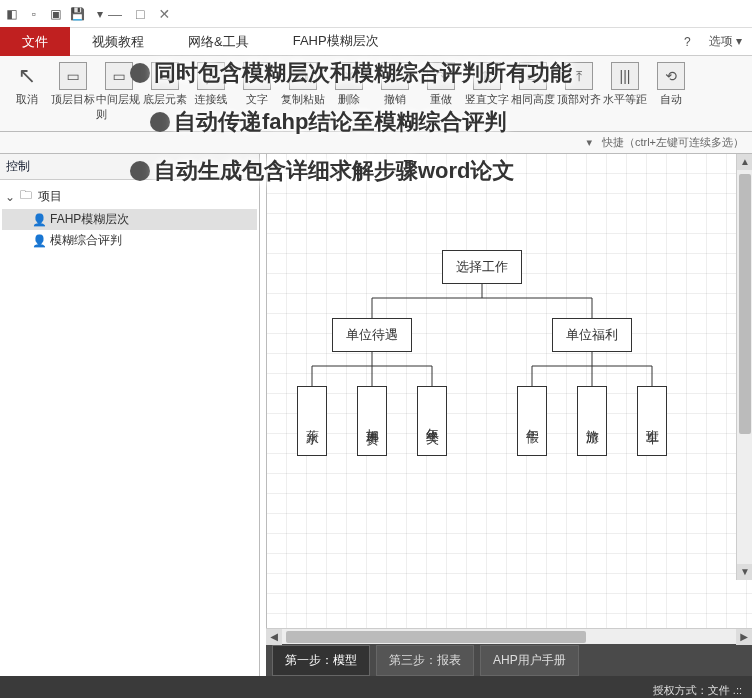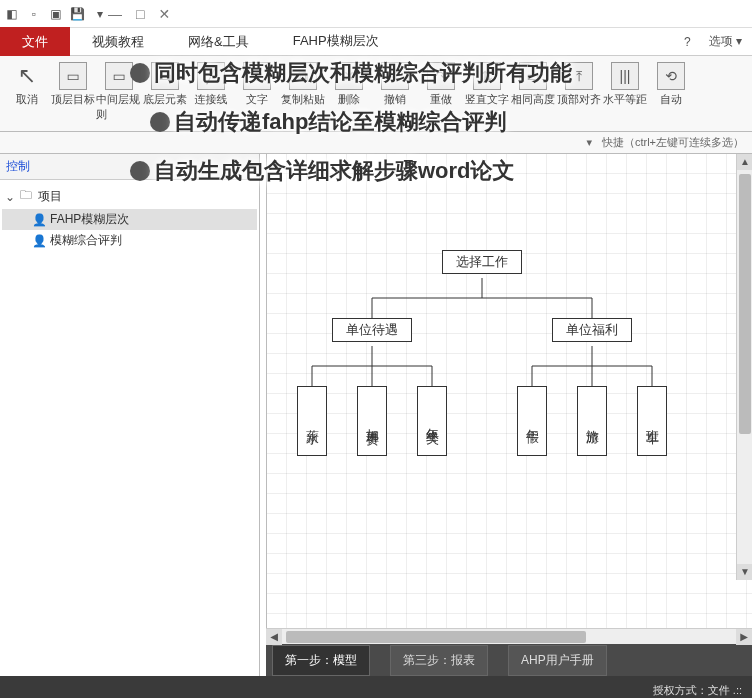--- a/index.html
+++ b/index.html
@@ -23,42 +23,42 @@
 .ribbon { height: 76px; background: #f8f8f8; border-bottom: 1px solid #bbb; display: flex; align-items: flex-start; padding: 4px 4px 0; overflow: hidden; position: relative; }
 .ribbon .rbtn { display: flex; flex-direction: column; align-items: center; justify-content: flex-start; width: 46px; padding-top: 2px; font-size: 11px; color: #444; }
 .ribbon .rbtn .ico { width: 28px; height: 28px; border: 1px solid #999; background: #eee; margin-bottom: 2px; display: flex; align-items: center; justify-content: center; font-size: 14px; color: #555; }
 .ribbon .rbtn.cancel .ico { background: none; border: none; font-size: 22px; }
 
 .quickrow { height: 22px; background: #f8f8f8; border-bottom: 1px solid #bbb; display: flex; align-items: center; justify-content: flex-end; padding-right: 8px; color: #666; font-size: 11px; }
 .quickrow .dd { margin-right: 10px; }
 
 .body { display: flex; height: 522px; }
 .sidebar { width: 260px; border-right: 1px solid #bbb; display: flex; flex-direction: column; }
-.sidebar .hdr { padding: 4px 6px; font-size: 12px; color: #1d4ed8; border-bottom: 1px solid #ccc; background: #f4f4f4; }
+.sidebar .hdr { padding: 4px 6px; font-size: 12px; color: #0f172a; border-bottom: 1px solid #ccc; background: #f4f4f4; }
 .tree { padding: 4px 2px; font-size: 12px; }
 .tree .row { display: flex; align-items: center; gap: 4px; padding: 2px 2px; }
 .tree .toggle { width: 12px; text-align: center; color: #555; }
 .tree .picon { width: 14px; }
 .tree .child { padding-left: 30px; }
 .tree .sel { background: #e0e0e0; }
 
 .canvaswrap { flex: 1; display: flex; flex-direction: column; position: relative; }
 .canvas { flex: 1; position: relative; overflow: hidden; background:
   repeating-linear-gradient(#fff, #fff 19px, #eee 19px, #eee 20px),
   repeating-linear-gradient(90deg, #fff, #fff 19px, #eee 19px, #eee 20px);
   background-blend-mode: multiply;
   border-left: 1px solid #bbb;
   margin-left: 6px;
 }
 .canvas svg { position: absolute; inset: 0; width: 100%; height: 100%; }
 .node { position: absolute; background: #fff; border: 1px solid #333; display: flex; align-items: center; justify-content: center; font-size: 13px; }
 .node.v { writing-mode: vertical-rl; text-orientation: upright; width: 30px; height: 70px; letter-spacing: 2px; }
-.node.h { width: 80px; height: 24px; }
-
-.stepbar { height: 32px; background: #4a4a4a; display: flex; align-items: flex-end; padding: 0 6px; gap: 20px; margin-left: 6px; }
+.node.h { width: 80px; height: 34px; }
+
+.stepbar { height: 32px; background: #4a4a4a; display: flex; align-items: flex-end; padding: 0 6px; gap: 6px; margin-left: 6px; }
 .stepbar .step { padding: 6px 12px; color: #ddd; font-size: 12px; border: 1px solid #666; background: #555; }
 .stepbar .step.active { background: #333; color: #fff; }
 
 .statusbar { height: 22px; background: #3a3a3a; color: #ddd; display: flex; align-items: flex-end; justify-content: flex-end; padding: 0 10px; font-size: 11px; }
 
 .promo { position: absolute; left: 130px; top: 58px; font-size: 22px; font-weight: bold; color: #333; text-shadow: 0 0 6px #fff, 0 0 10px #fff, 0 0 14px #fff; pointer-events: none; z-index: 50; line-height: 1.4; }
 .promo .line { display: flex; align-items: center; }
 .promo .dot { width: 20px; height: 20px; border-radius: 50%; background: #555; margin-right: 4px; flex-shrink: 0; }
 .promo .l2 { margin-top: 18px; margin-left: 20px; }
 .promo .l3 { margin-top: 18px; margin-left: 0; }

